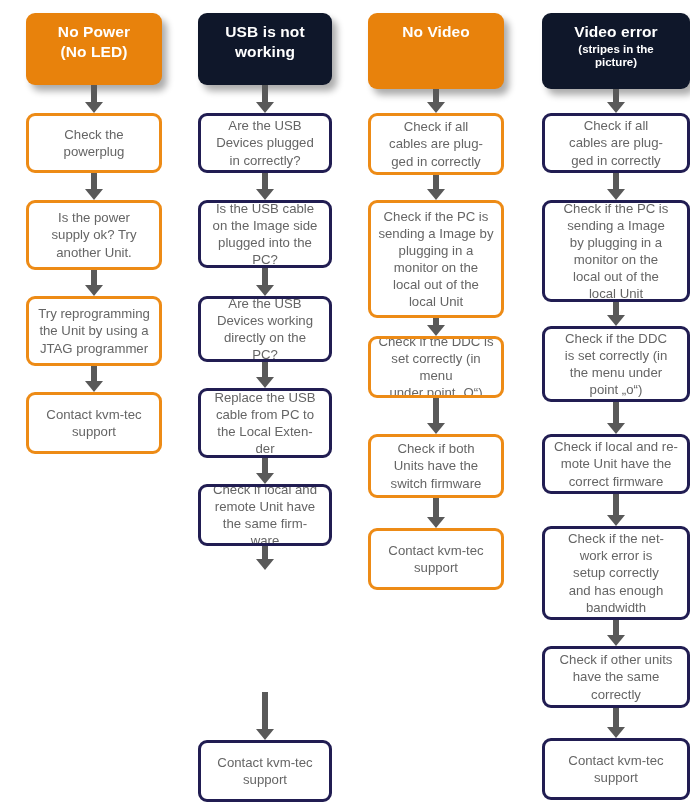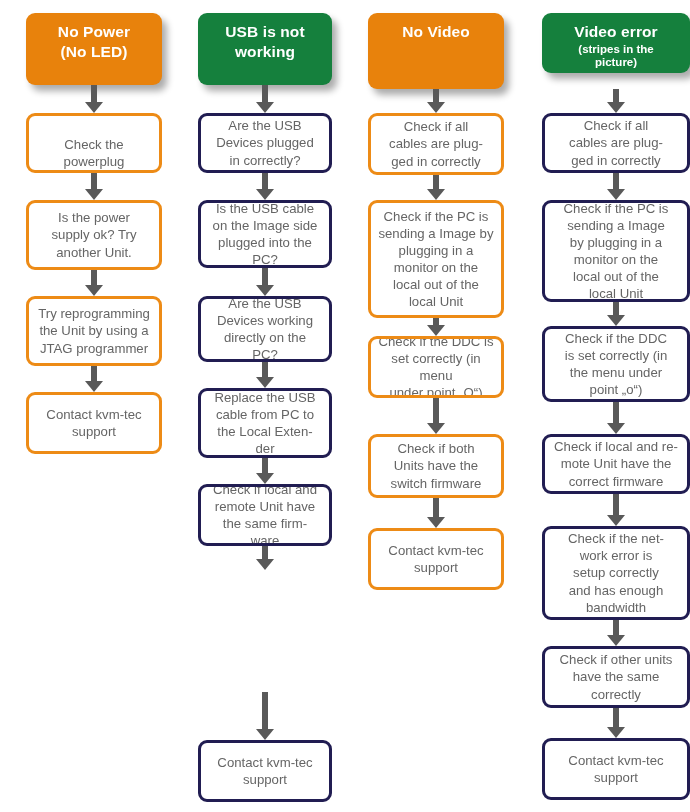--- a/index.html
+++ b/index.html
@@ -30,21 +30,21 @@
     color: #ffffff;
     text-align: center;
     display: flex;
     flex-direction: column;
     align-items: center;
     justify-content: flex-start;
     padding-top: 9px;
     box-shadow: 5px 6px 7px rgba(0,0,0,0.33);
   }
   .header-box.orange { background: #e8820c; }
-  .header-box.navy   { background: #15803d; }
+  .header-box.navy   { background: #0f172a; }
   .header-title {
     font-size: 15.5px;
     font-weight: bold;
     line-height: 1.28;
     letter-spacing: 0.1px;
   }
   .header-sub {
     font-size: 11.5px;
     font-weight: bold;
     line-height: 1.18;
@@ -100,21 +100,21 @@
   }
 </style>
 </head>
 <body>
 
 <div id="canvas">
     <div class="header-box orange" style="left: 10px; top: 13px; width: 136px; height: 72px;">
       <div class="header-title" style="white-space: pre-line;">No Power
 (No LED)</div>
     </div>
-    <div class="step-box orange" style="left: 10px; top: 113px; width: 136px; height: 60px; align-items: flex-end;">
+    <div class="step-box orange" style="left: 10px; top: 113px; width: 136px; height: 60px;">
       <span class="txt">Check the
 powerplug</span>
     </div>
     <div class="step-box orange" style="left: 10px; top: 200px; width: 136px; height: 70px;">
       <span class="txt">Is the power
 supply ok? Try
 another Unit.</span>
     </div>
     <div class="step-box orange" style="left: 10px; top: 296px; width: 136px; height: 70px;">
       <span class="txt">Try reprogramming
@@ -249,21 +249,21 @@
       <div class="head" style="top: 7px; border-top-width: 11px;"></div>
     </div>
     <div class="arrow" style="left: 411px; top: 398px; height: 36px;">
       <div class="shaft" style="height: 26px;"></div>
       <div class="head" style="top: 25px; border-top-width: 11px;"></div>
     </div>
     <div class="arrow" style="left: 411px; top: 498px; height: 30px;">
       <div class="shaft" style="height: 20px;"></div>
       <div class="head" style="top: 19px; border-top-width: 11px;"></div>
     </div>
-    <div class="header-box navy" style="left: 526px; top: 13px; width: 148px; height: 60px;">
+    <div class="header-box navy" style="left: 526px; top: 13px; width: 148px; height: 76px;">
       <div class="header-title" style="white-space: pre-line;">Video error</div>
       <div class="header-sub" style="white-space: pre-line;">(stripes in the
 picture)</div>
     </div>
     <div class="step-box navy" style="left: 526px; top: 113px; width: 148px; height: 60px;">
       <span class="txt">Check if all
 cables are plug-
 ged in correctly</span>
     </div>
     <div class="step-box navy" style="left: 526px; top: 200px; width: 148px; height: 102px;">

